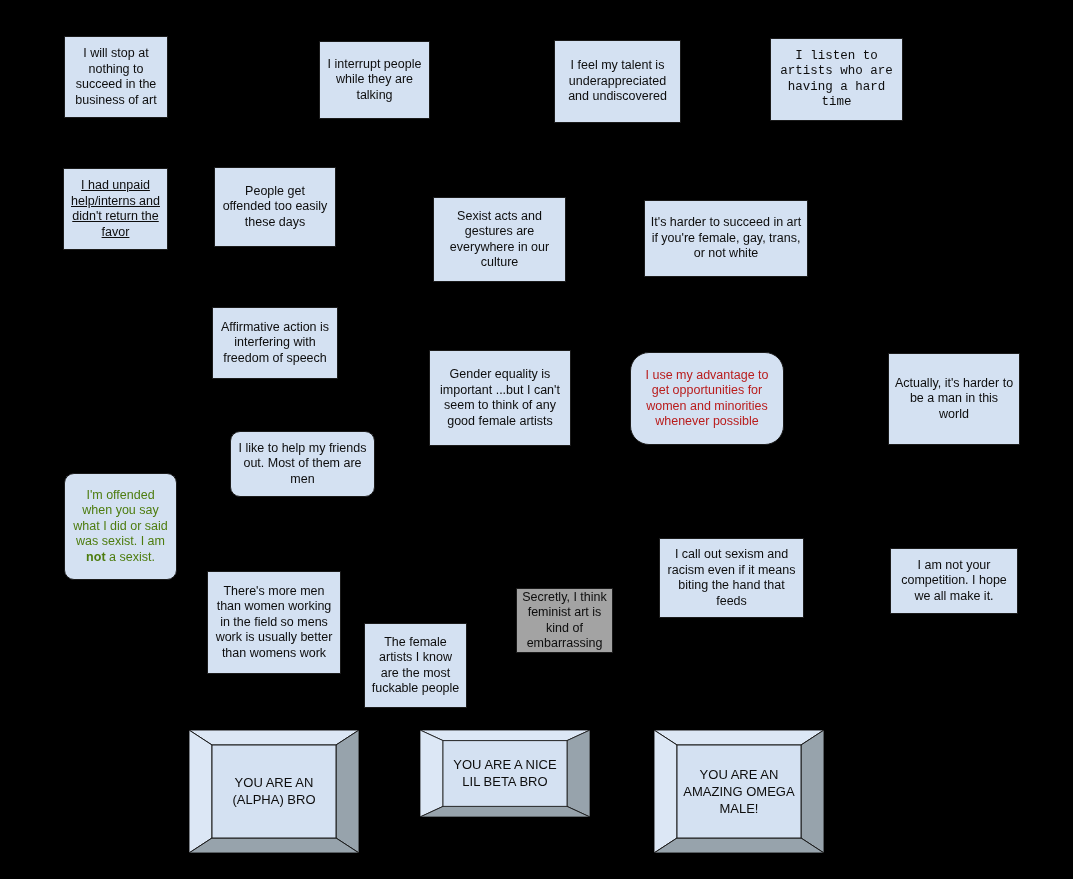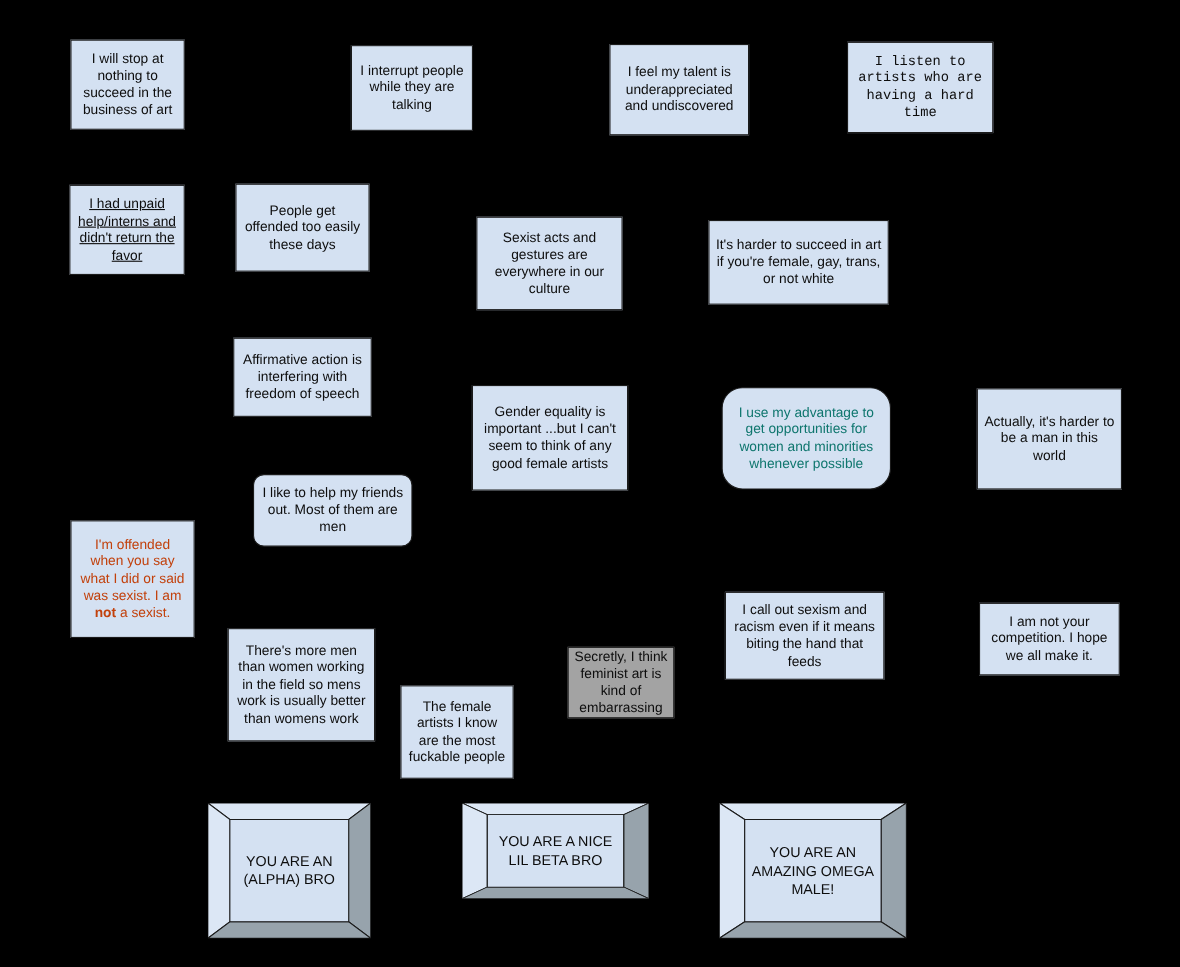--- a/index.html
+++ b/index.html
@@ -98,48 +98,48 @@
     </div>
     <div class="card" style="left: 644px; top: 200px; width: 164px; height: 77px; background: rgb(212, 225, 242); border-color: rgb(27, 27, 27); color: rgb(13, 13, 13);">
       <span class="txt">It's harder to succeed in art if you're female, gay, trans, or not white</span>
     </div>
     <div class="card" style="left: 212px; top: 307px; width: 126px; height: 72px; background: rgb(212, 225, 242); border-color: rgb(27, 27, 27); color: rgb(13, 13, 13);">
       <span class="txt">Affirmative action is interfering with freedom of speech</span>
     </div>
     <div class="card" style="left: 429px; top: 350px; width: 142px; height: 96px; background: rgb(212, 225, 242); border-color: rgb(27, 27, 27); color: rgb(13, 13, 13);">
       <span class="txt">Gender equality is important ...but I can't seem to think of any good female artists</span>
     </div>
-    <div class="card" style="left: 656px; top: 352px; width: 154px; height: 93px; background: rgb(212, 225, 242); border-color: rgb(27, 27, 27); color: #0f766e; border-radius: 19px;">
+    <div class="card" style="left: 630px; top: 352px; width: 154px; height: 93px; background: rgb(212, 225, 242); border-color: rgb(27, 27, 27); color: #b91c1c; border-radius: 19px;">
       <span class="txt">I use my advantage to get opportunities for women and minorities whenever possible</span>
     </div>
     <div class="card" style="left: 888px; top: 353px; width: 132px; height: 92px; background: rgb(212, 225, 242); border-color: rgb(27, 27, 27); color: rgb(13, 13, 13);">
       <span class="txt">Actually, it's harder to be a man in this world</span>
     </div>
     <div class="card" style="left: 230px; top: 431px; width: 145px; height: 66px; background: rgb(212, 225, 242); border-color: rgb(27, 27, 27); color: rgb(13, 13, 13); border-radius: 10px;">
       <span class="txt">I like to help my friends out. Most of them are men</span>
     </div>
-    <div class="card" style="left: 64px; top: 473px; width: 113px; height: 107px; background: rgb(212, 225, 242); border-color: rgb(27, 27, 27); color: #c2410c;">
+    <div class="card" style="left: 64px; top: 473px; width: 113px; height: 107px; background: rgb(212, 225, 242); border-color: rgb(27, 27, 27); color: #4d7c0f; border-radius: 10px;">
       <span class="txt">I'm offended when you say what I did or said was sexist. I am <b>not</b> a sexist.</span>
     </div>
     <div class="card" style="left: 659px; top: 538px; width: 145px; height: 80px; background: rgb(212, 225, 242); border-color: rgb(27, 27, 27); color: rgb(13, 13, 13);">
       <span class="txt">I call out sexism and racism even if it means biting the hand that feeds</span>
     </div>
     <div class="card" style="left: 890px; top: 548px; width: 128px; height: 66px; background: rgb(212, 225, 242); border-color: rgb(27, 27, 27); color: rgb(13, 13, 13);">
       <span class="txt">I am not your competition. I hope we all make it.</span>
     </div>
     <div class="card" style="left: 207px; top: 571px; width: 134px; height: 103px; background: rgb(212, 225, 242); border-color: rgb(27, 27, 27); color: rgb(13, 13, 13);">
       <span class="txt">There's more men than women working in the field so mens work is usually better than womens work</span>
     </div>
     <div class="card" style="left: 364px; top: 585px; width: 103px; height: 85px; background: rgb(212, 225, 242); border-color: rgb(27, 27, 27); color: rgb(13, 13, 13); margin-top: 38px;">
       <span class="txt">The female artists I know are the most fuckable people</span>
     </div>
     <div class="card" style="left: 516px; top: 588px; width: 97px; height: 65px; background: #a3a3a3; border-color: rgb(27, 27, 27); color: rgb(13, 13, 13);">
       <span class="txt">Secretly, I think feminist art is kind of embarrassing</span>
     </div>
-    <div class="frame" style="left: 189px; top: 730px; width: 148px; height: 123px;">
+    <div class="frame" style="left: 189px; top: 730px; width: 170px; height: 123px;">
       <svg viewBox="0 0 170 123" preserveAspectRatio="none">
         <polygon points="0,0 170,0 147,15 23,15" fill="#dce7f5" stroke="#1b1b1b" stroke-width="1" stroke-linejoin="miter"></polygon>
         <polygon points="0,0 23,15 23,108 0,123" fill="#dce7f5" stroke="#1b1b1b" stroke-width="1" stroke-linejoin="miter"></polygon>
         <polygon points="170,0 170,123 147,108 147,15" fill="#97a3ac" stroke="#1b1b1b" stroke-width="1" stroke-linejoin="miter"></polygon>
         <polygon points="0,123 23,108 147,108 170,123" fill="#97a3ac" stroke="#1b1b1b" stroke-width="1" stroke-linejoin="miter"></polygon>
         <polygon points="23,15 147,15 147,108 23,108" fill="#d4e1f2" stroke="#1b1b1b" stroke-width="1" stroke-linejoin="miter"></polygon>
       </svg>
       <div class="label" style="color: rgb(13, 13, 13);">YOU ARE AN (ALPHA) BRO</div>
     </div>
     <div class="frame" style="left: 420px; top: 730px; width: 170px; height: 87px;">

